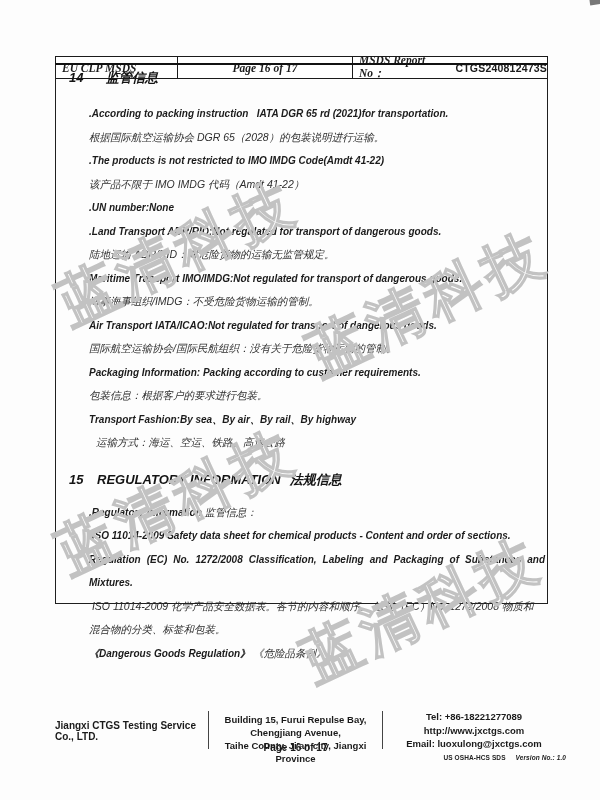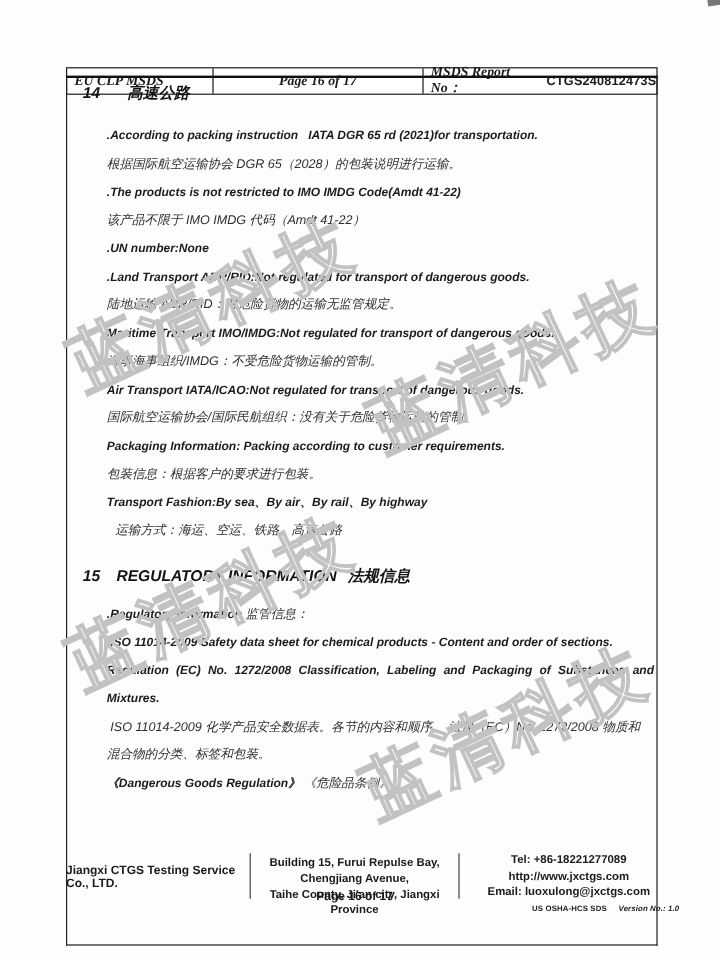--- a/index.html
+++ b/index.html
@@ -13,21 +13,21 @@
     display:flex; border:1.4px solid #1a1a1a; box-sizing:border-box; background:#fff;
     font-family:"Liberation Serif", serif; font-weight:bold; font-style:italic; font-size:11.5px;
   }
   .hdr-cell { display:flex; align-items:center; box-sizing:border-box; height:100%; }
   .hdr-c1 { width:122px; padding-left:6px; border-right:1.2px solid #1a1a1a; }
   .hdr-c2 { width:175px; justify-content:center; border-right:1.2px solid #1a1a1a; }
   .hdr-c3 { flex:1; padding-left:6px; }
   .hdr-no { font-family:"Liberation Sans", sans-serif; font-style:normal; font-size:10.5px; margin-left:10px; letter-spacing:0.2px; }
   
   .content-box {
-    position:absolute; left:55px; top:63px; width:493px; height:725px;
+    position:absolute; left:55px; top:63px; width:493px; height:541px;
     border:1.5px solid #1f1f1f; border-top:2.6px solid #111; box-sizing:border-box;
     background:transparent; z-index:2;
   }
   .sec-heading {
     margin:3px 0 0 13px; display:flex; align-items:baseline;
     font-weight:bold; font-style:italic; font-size:13px; color:#141414; height:20px; line-height:20px;
   }
   .sec-num { width:28px; }
   .sec-title-zh { margin-left:9px; }
   .sec15 { margin-top:15px; }
@@ -74,21 +74,21 @@
     <div class="hdr-cell hdr-c3">
       <span>MSDS Report No：</span>
       <span class="hdr-no">CTGS240812473S</span>
     </div>
   </div>
 
   <div class="content-box">
 
     <div class="sec-heading">
       <span class="sec-num">14</span>
-      <span class="sec-title-zh">高速公路</span>
+      <span class="sec-title-zh">监管信息</span>
     </div>
     <div class="lines">
         <div class="line en">.According to packing instruction   IATA DGR 65 rd (2021)for transportation.</div>
         <div class="line zh">根据国际航空运输协会 DGR 65（2028）的包装说明进行运输。</div>
         <div class="line en">.The products is not restricted to IMO IMDG Code(Amdt 41-22)</div>
         <div class="line zh">该产品不限于 IMO IMDG 代码（Amdt 41-22）</div>
         <div class="line en">.UN number:None</div>
         <div class="line en">.Land Transport ADR/RID:Not regulated for transport of dangerous goods.</div>
         <div class="line zh">陆地运输 ADR/RID：对危险货物的运输无监管规定。</div>
         <div class="line en">Maritime Transport IMO/IMDG:Not regulated for transport of dangerous goods.</div>

